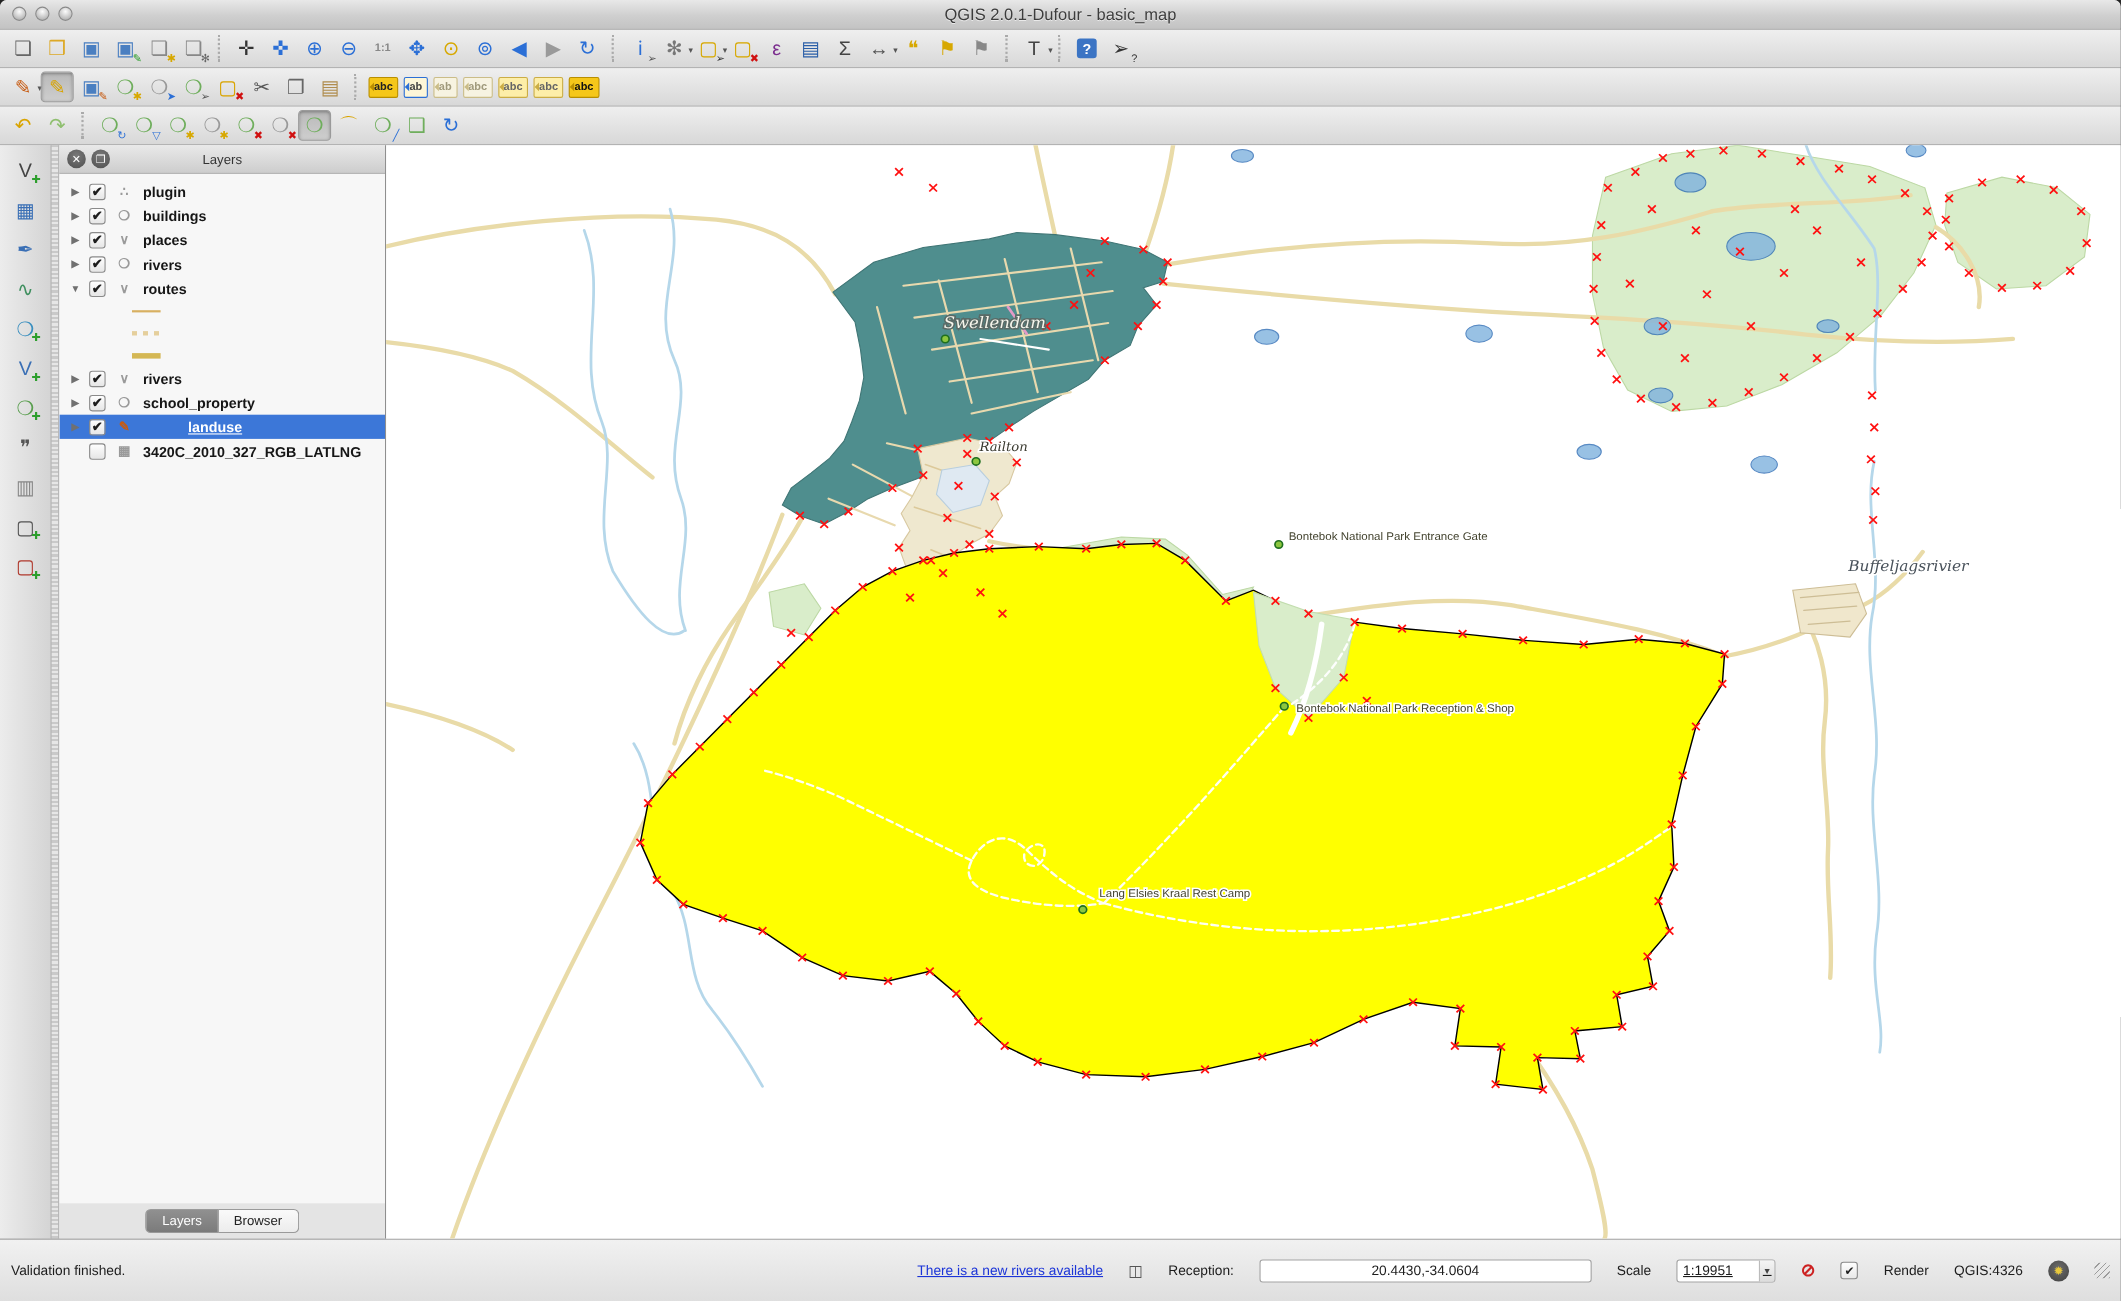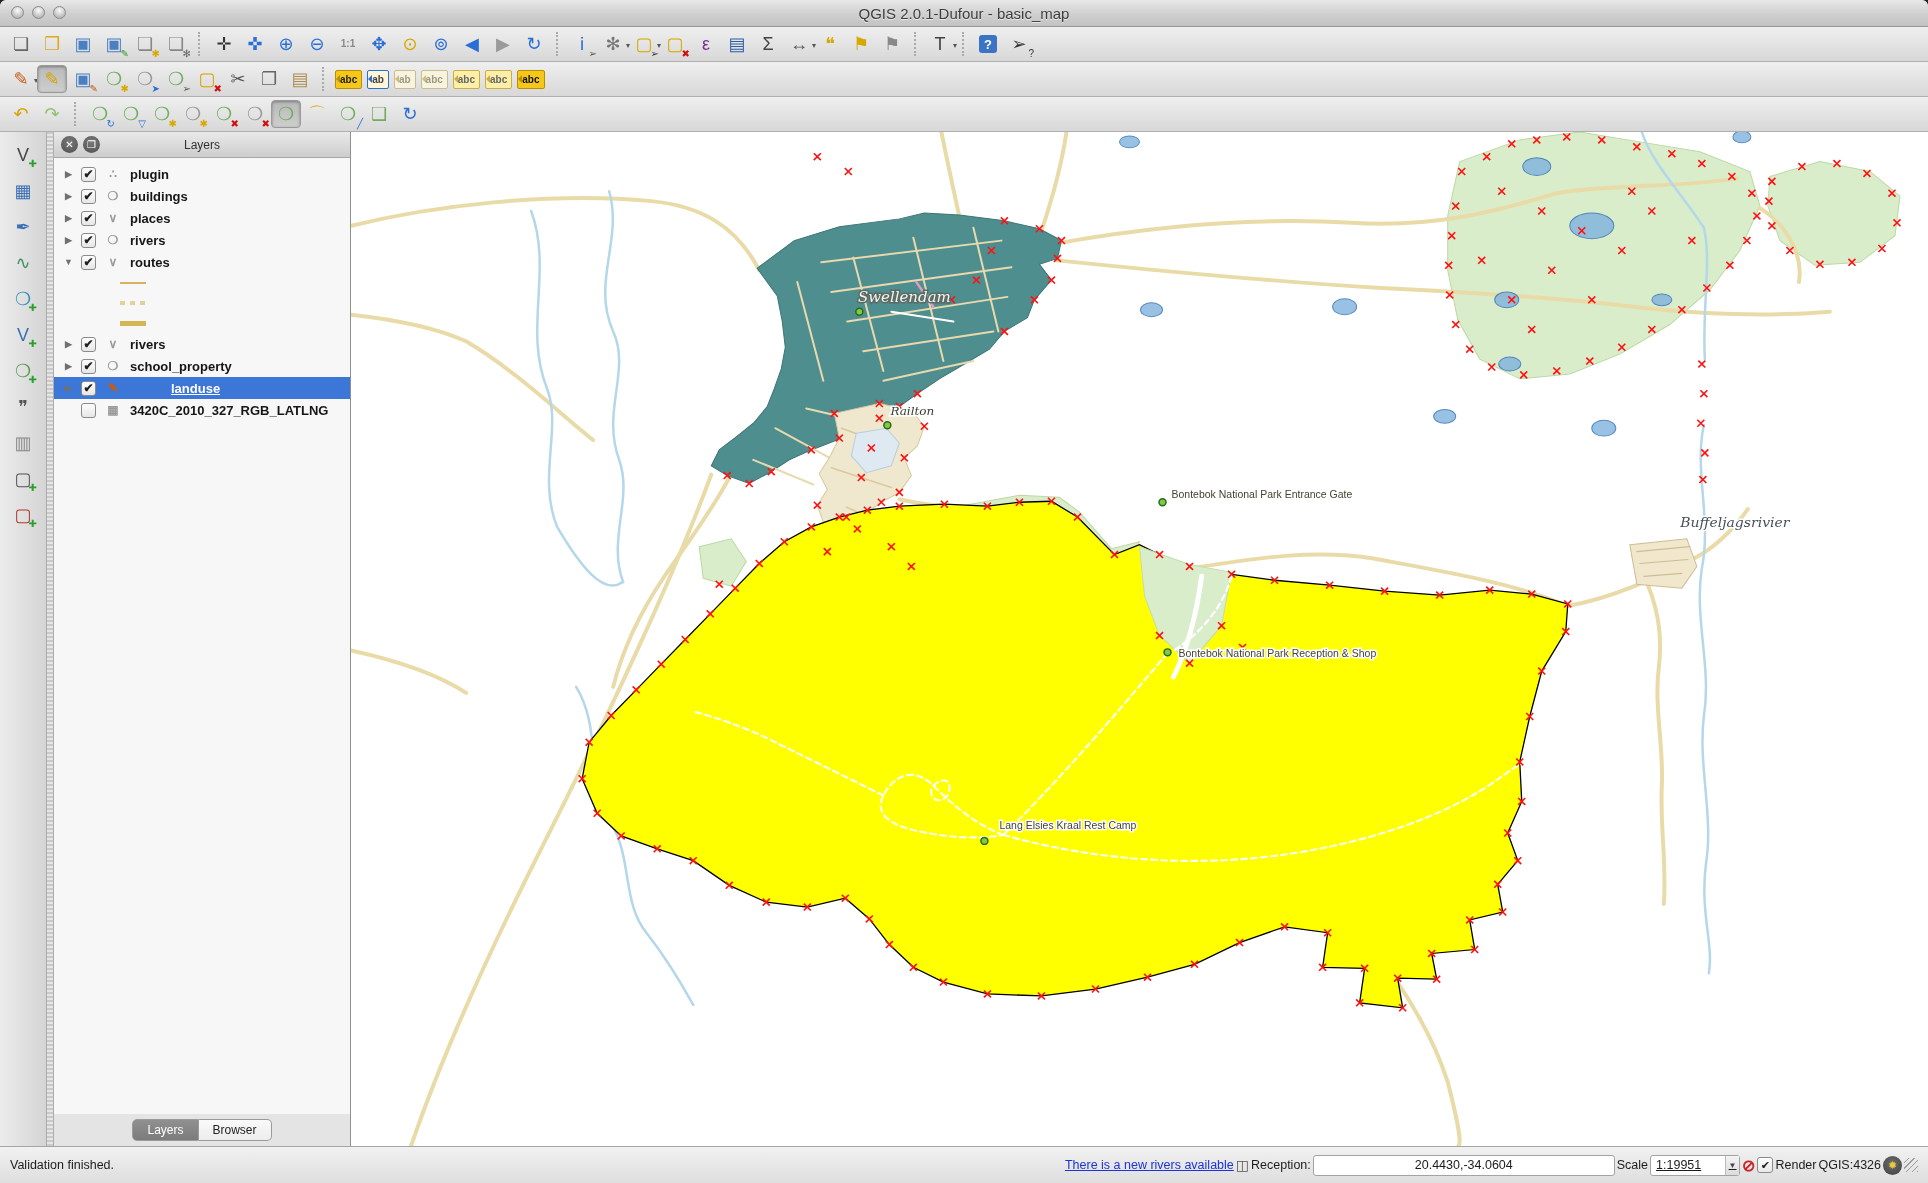--- a/index.html
+++ b/index.html
@@ -40,21 +40,21 @@
   .sw-dash{width:26px;height:4px;background:repeating-linear-gradient(90deg,#e5cf9c 0 5px,transparent 5px 10px);}
   .sw-thick{width:26px;height:5px;background:#d4b754;}
   .panel-tabs{height:32px;flex:0 0 32px;display:flex;align-items:center;justify-content:center;background:#e4e4e4;}
   .ptab{padding:3px 14px;font-size:12px;border:1px solid #9a9a9a;background:linear-gradient(#fafafa,#ececec);color:#222;}
   .ptab.first{border-radius:5px 0 0 5px;}
   .ptab.last{border-radius:0 5px 5px 0;border-left:none;}
   .ptab.active{background:linear-gradient(#909090,#7b7b7b);color:#fff;}
   .map{flex:1;position:relative;background:#ffffff;min-width:0;}
   .map svg{position:absolute;inset:0;}
   
-  .statusbar{height:28px;flex:0 0 28px;background:linear-gradient(#f1f1f1,#dedede);border-top:1px solid #a5a5a5;display:flex;align-items:center;font-size:12.5px;color:#1c1c1c;padding:4px 10px;gap:2px;}
+  .statusbar{height:28px;flex:0 0 28px;background:linear-gradient(#f1f1f1,#dedede);border-top:1px solid #a5a5a5;display:flex;align-items:center;font-size:12.5px;color:#1c1c1c;padding:14px 10px;gap:23px;}
   .sb-spacer{flex:1;}
   .sb-link{color:#1b34d8;text-decoration:underline;}
   .sb-icon{font-size:14px;color:#555;}
   .sb-input{width:300px;height:19px;border:1px solid #a3a3a3;border-radius:3px;background:#fff;display:flex;align-items:center;justify-content:center;font-size:12.5px;}
   .sb-combo{width:88px;height:19px;border:1px solid #a3a3a3;border-radius:3px;background:#fff;display:flex;align-items:center;font-size:12.5px;text-decoration:underline;}
   .sb-combo .val{flex:1;padding-left:5px;}
   .sb-combo .dd{width:13px;height:100%;border-left:1px solid #bbb;display:flex;align-items:center;justify-content:center;font-size:8px;color:#444;background:linear-gradient(#f4f4f4,#dcdcdc);}
   .sb-stop{color:#cc2222;font-size:16px;font-weight:bold;}
   .sb-cb{width:14px;height:14px;border:1px solid #8a8a8a;border-radius:3px;background:linear-gradient(#fefefe,#e8e8e8);display:flex;align-items:center;justify-content:center;font-size:11px;color:#1d1d1d;}
   .sb-crs{width:19px;height:19px;border-radius:50%;background:radial-gradient(circle at 50% 38%,#6d6d6d,#3f3f3f);color:#e8c83c;font-size:11px;display:flex;align-items:center;justify-content:center;}

